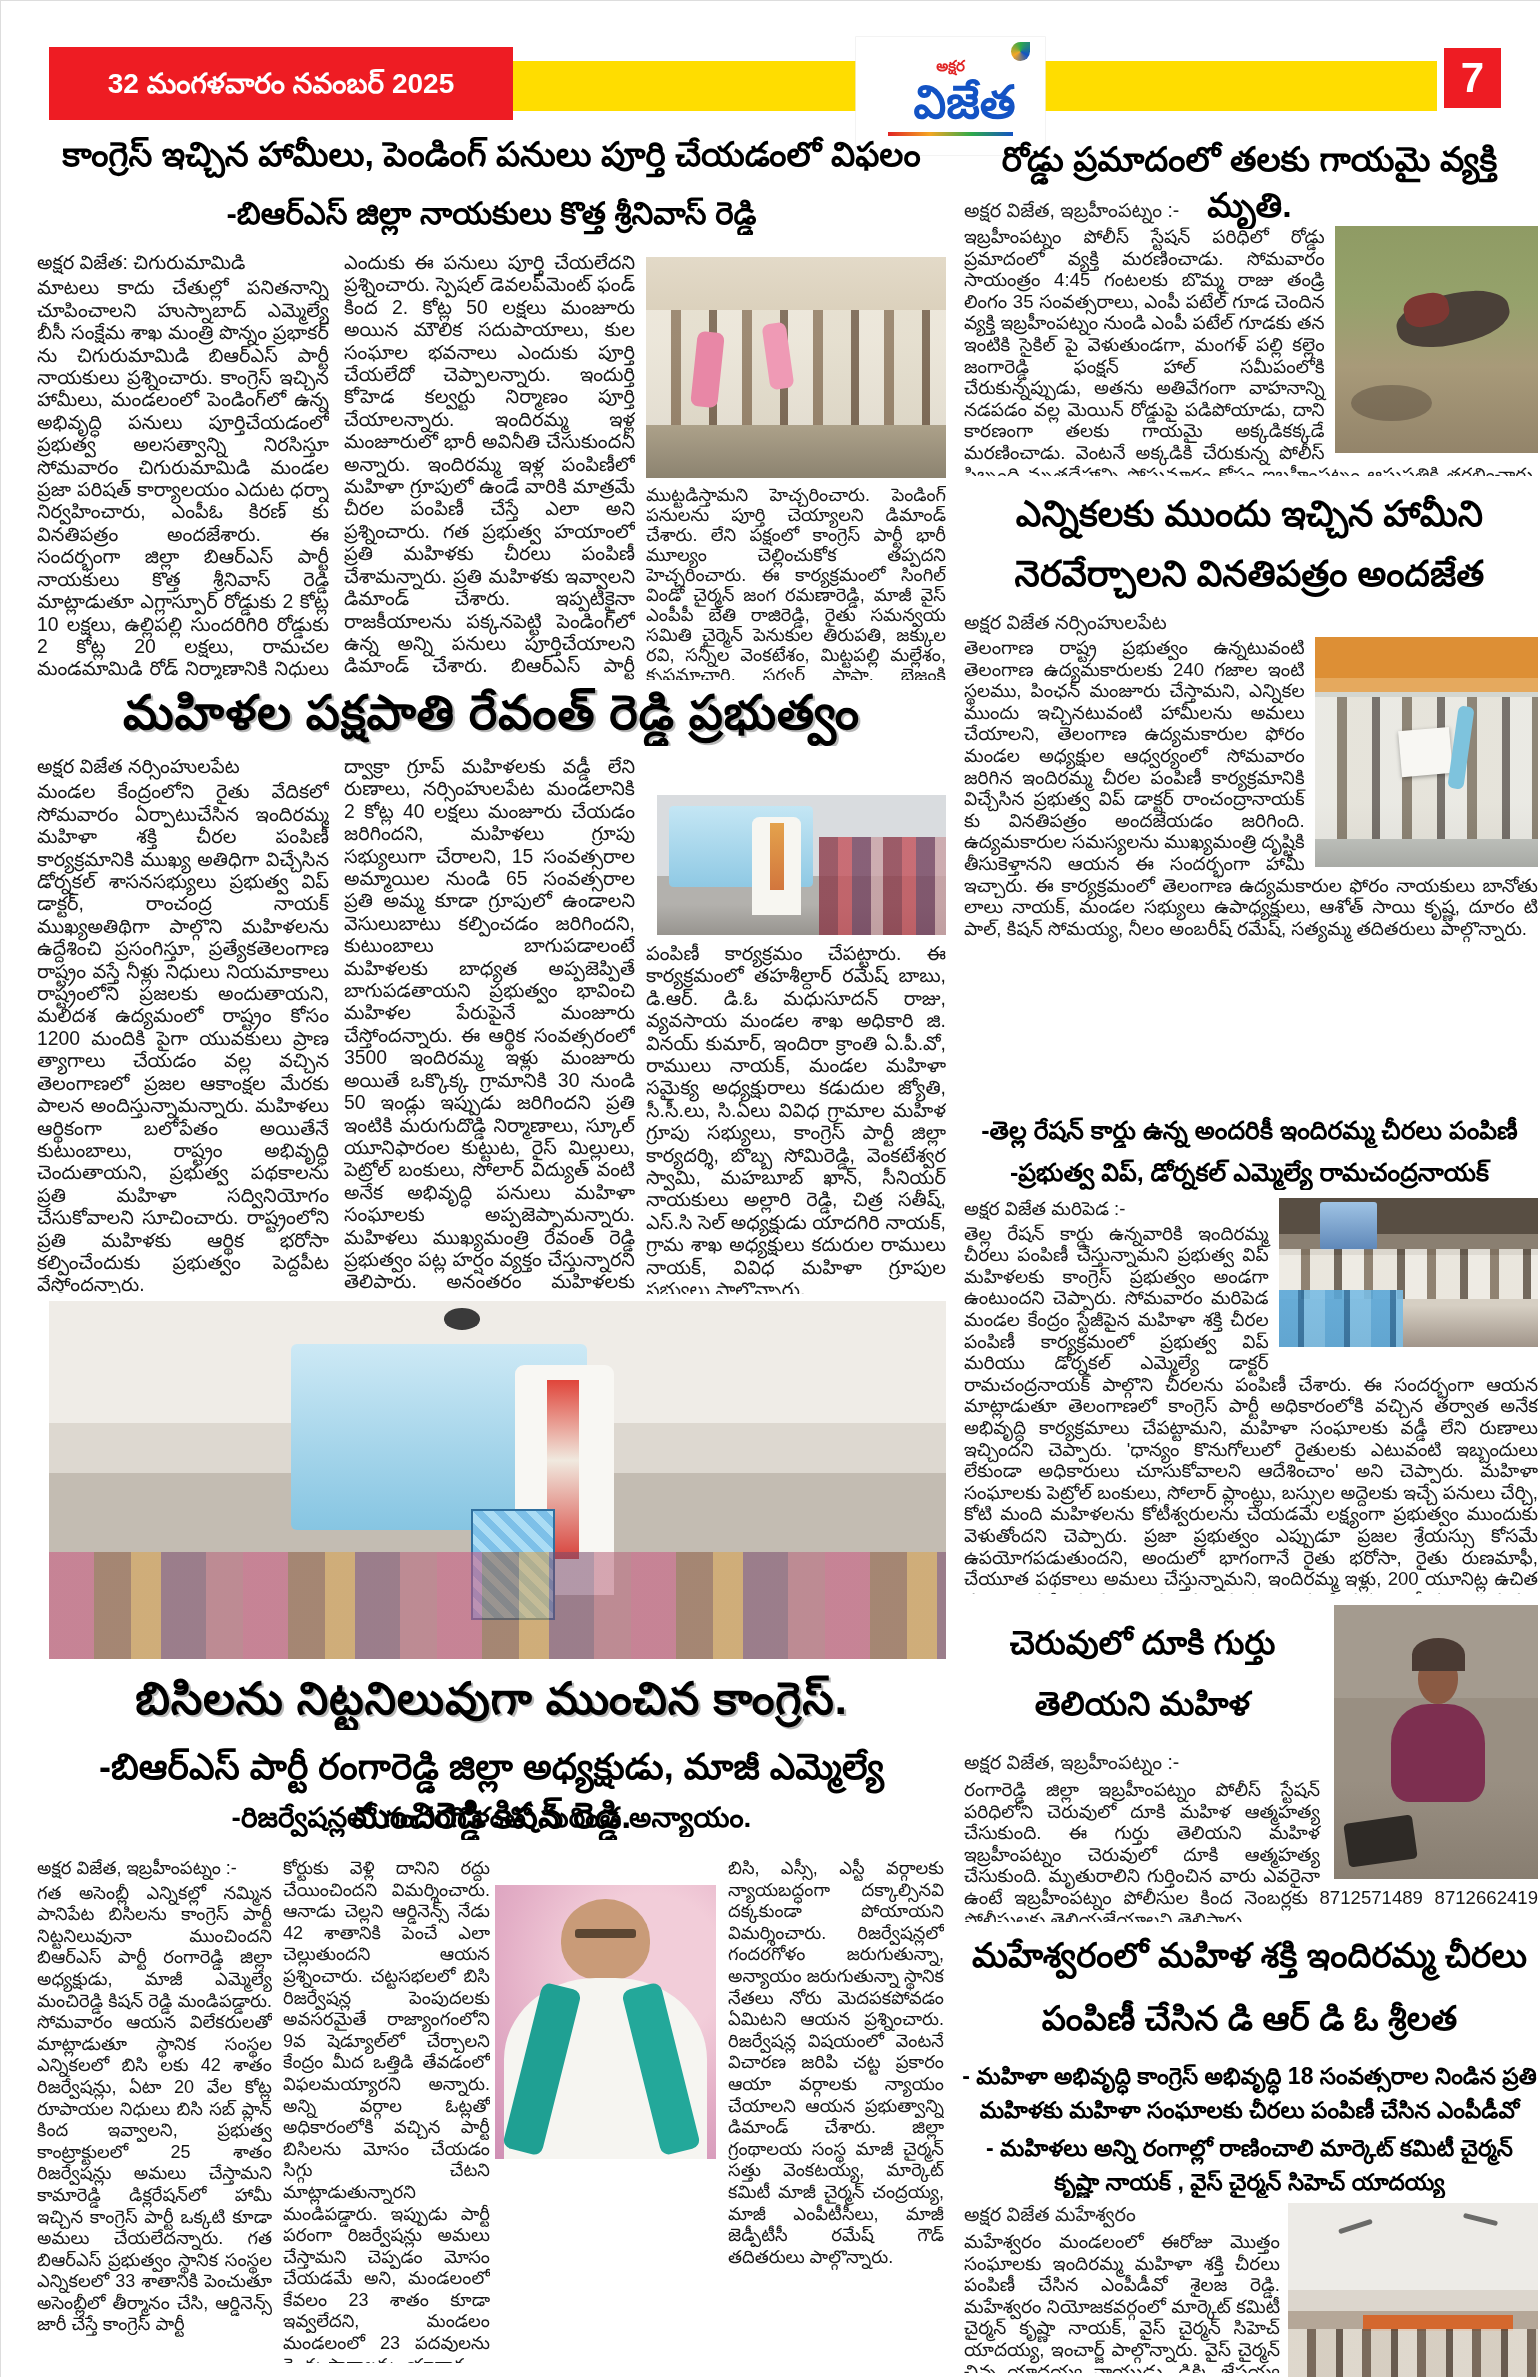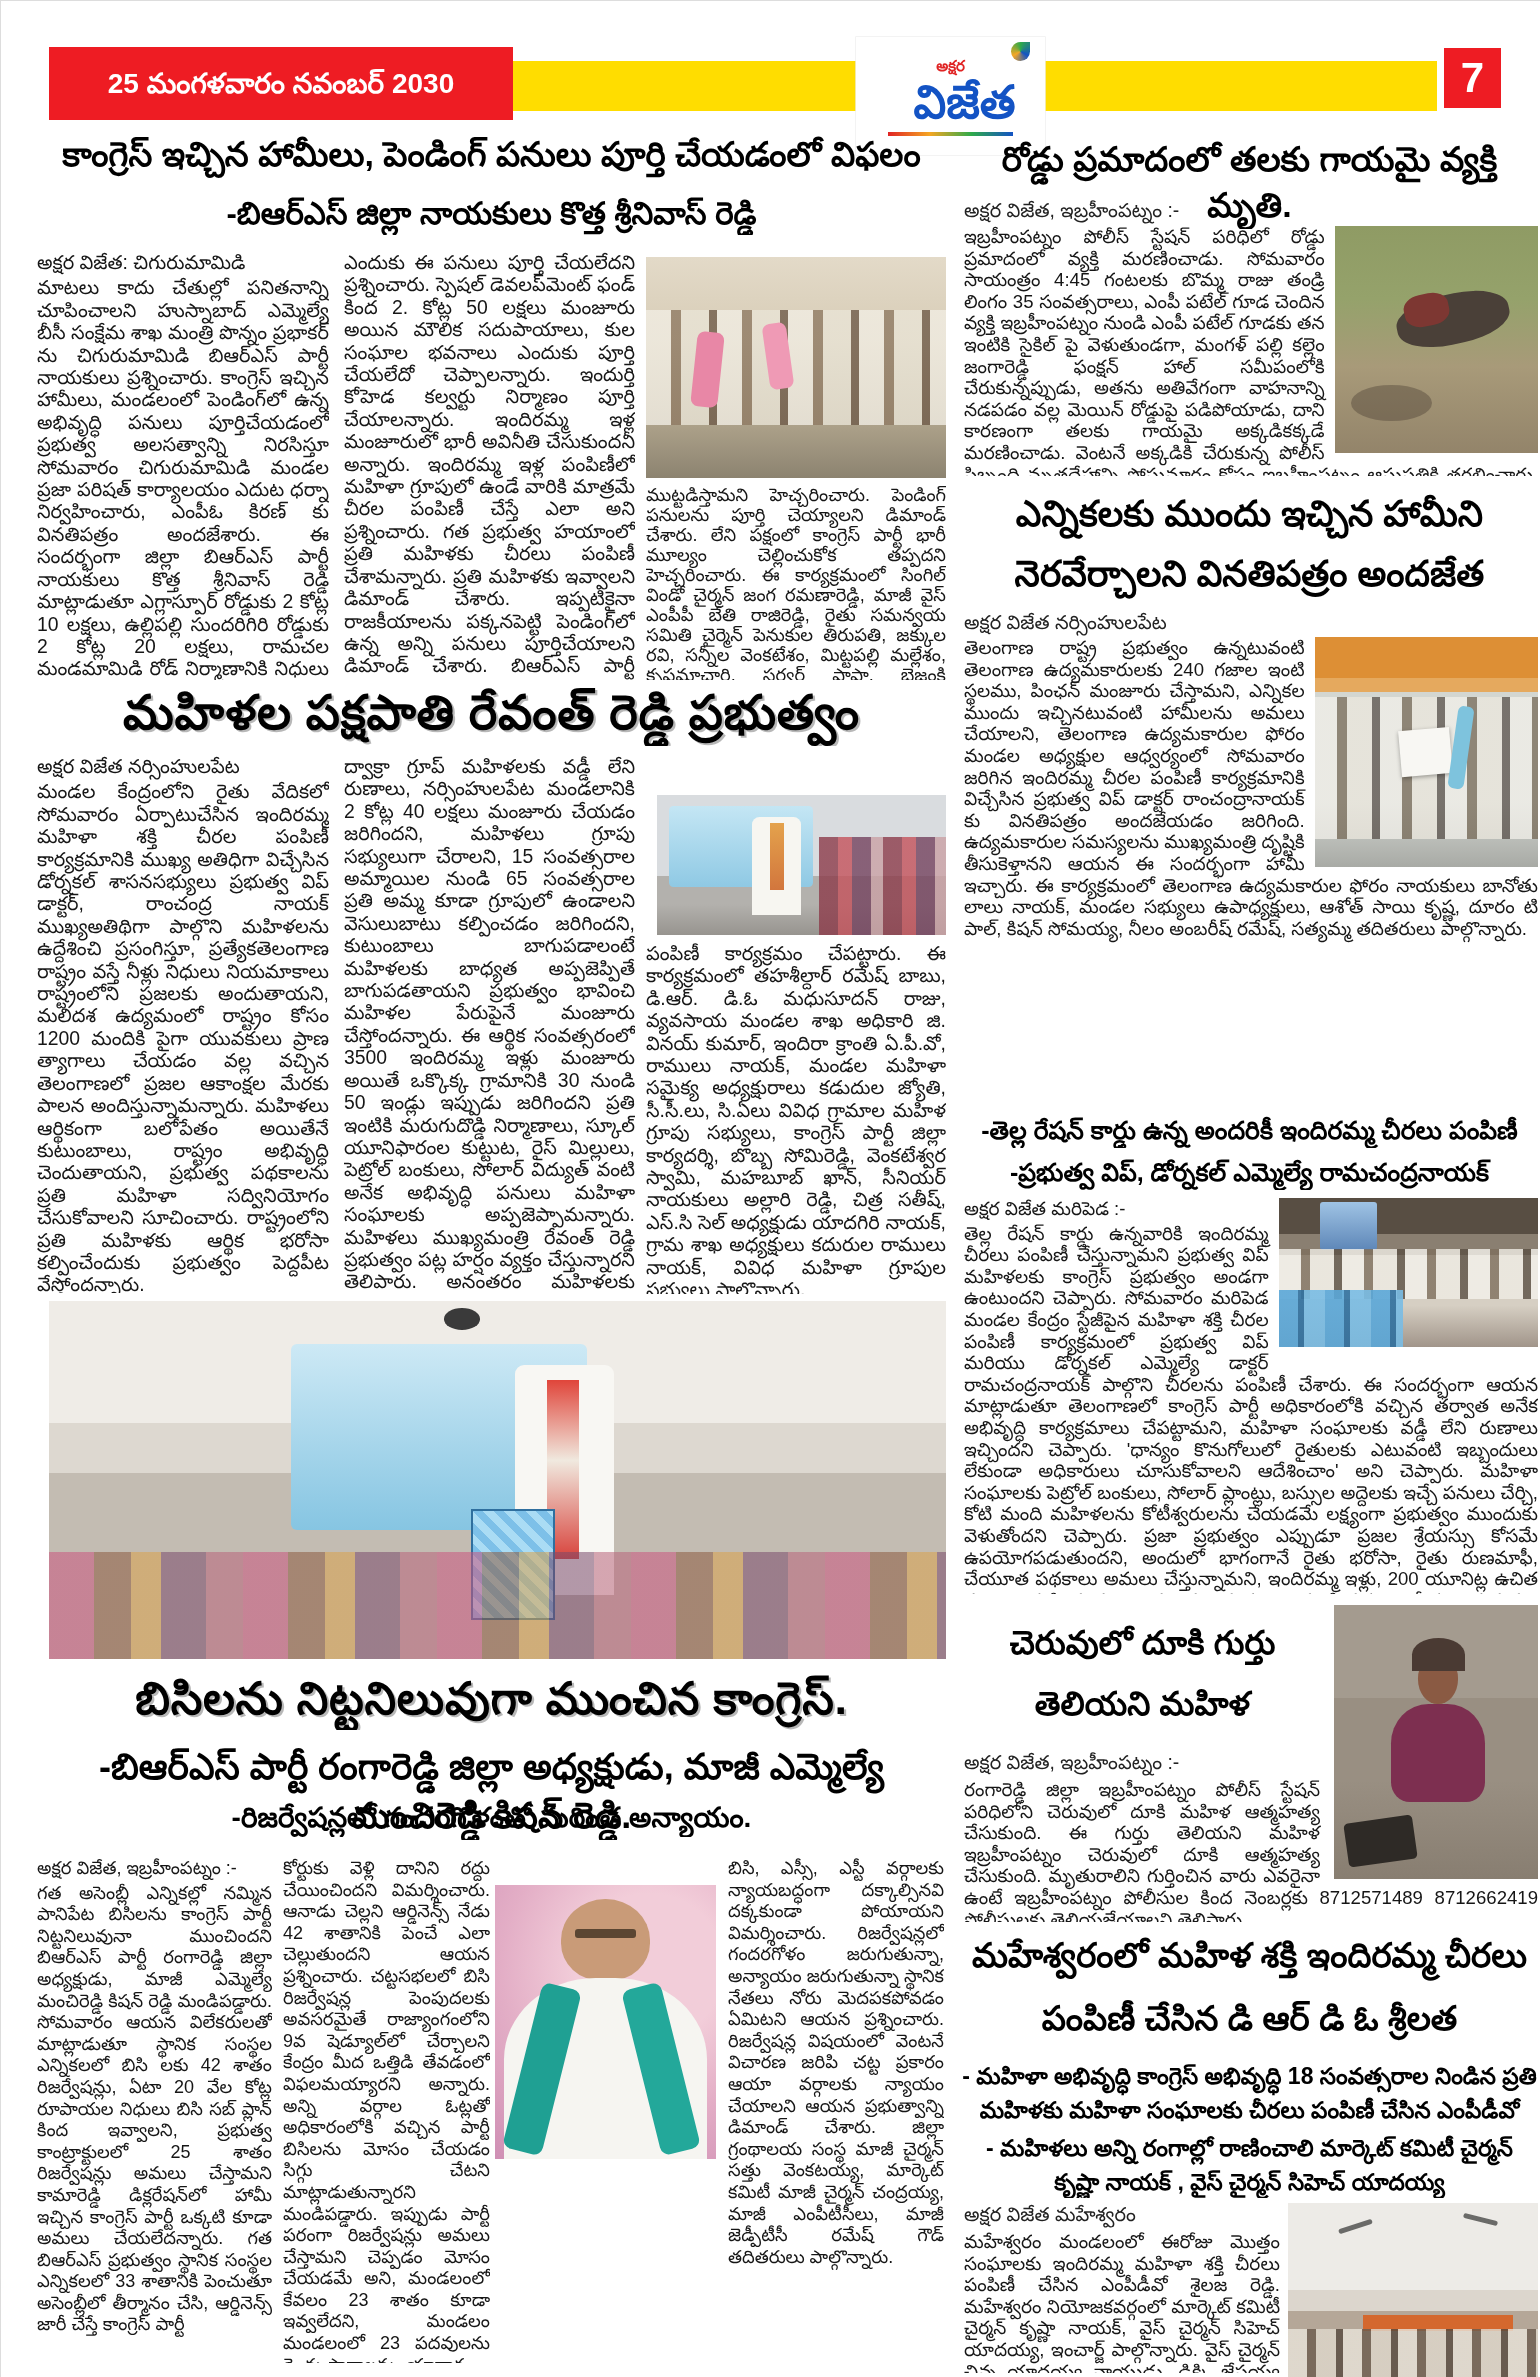--- a/index.html
+++ b/index.html
@@ -84,21 +84,21 @@
      background:repeating-linear-gradient(90deg,#e9e4da 0 19.4px,#6b5b4d 19.4px 28px,#dfd8cc 28px 48px,#55483d 48px 55px);}
   .floatph{float:right;margin:0 0 6px 10.4px;position:relative;}
   .spacer{float:right;width:218px;height:101px;}
 </style>
 </head>
 <body>
 
 <div class="page">
 
   <div class="abs band-yellow"></div>
-  <div class="abs date-box">25 మంగళవారం నవంబర్ 2030</div>
+  <div class="abs date-box">32 మంగళవారం నవంబర్ 2025</div>
   <div class="abs logo-box">
     <span class="logo-leaf"></span>
     <div class="logo-top">అక్షర</div>
     <div class="logo-title">విజేత</div>
     <div class="logo-bar"></div>
   </div>
   <div class="abs page-box">7</div>
 
   <div class="abs hl center" style="left:34px;top:131px;width:913px;font-size:34px;">కాంగ్రెస్ ఇచ్చిన హామీలు, పెండింగ్  పనులు పూర్తి చేయడంలో  విఫలం</div>
   <div class="abs hl center" style="left:34px;top:192px;width:913px;font-size:31px;">-బిఆర్ఎస్ జిల్లా  నాయకులు కొత్త శ్రీనివాస్ రెడ్డి</div>

